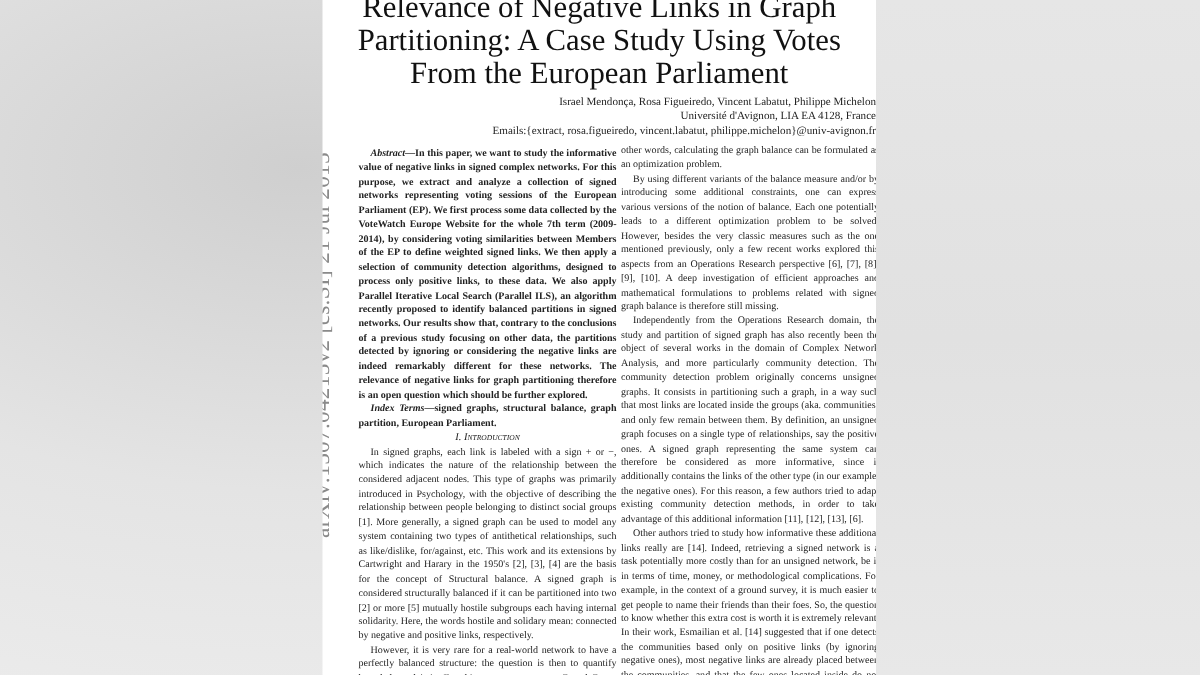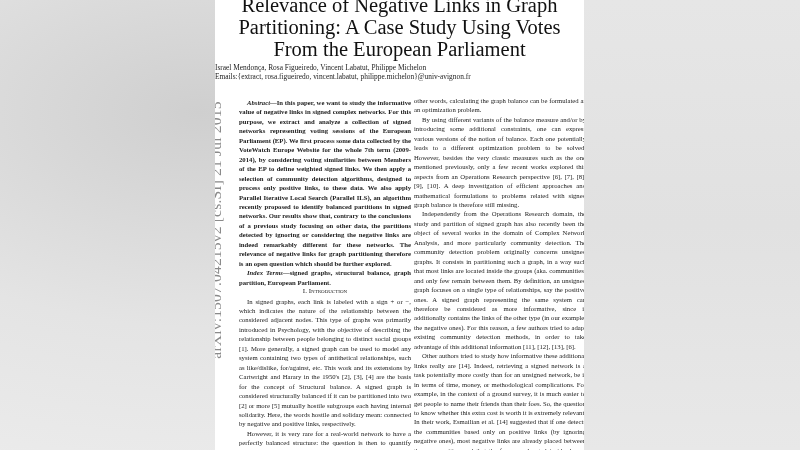--- a/index.html
+++ b/index.html
@@ -23,53 +23,54 @@
   }
   .stamp span {
     display: block; transform: rotate(-90deg); white-space: nowrap;
     font-size: 15.5px; color: #8a8a8a; letter-spacing: 0.2px;
   }
   .title {
     position: absolute; left: 0; top: -6px; width: 369px; text-align: center;
     font-size: 20.5px; line-height: 22px; color: #111;
   }
   .authors {
-    position: absolute; left: 0; top: 63px; width: 369px; text-align: left;
+    position: absolute; left: 0; top: 63px; width: 369px; text-align: right;
     font-size: 7.4px; line-height: 9.4px; color: #222;
   }
   .col {
     position: absolute; top: 98px; width: 172px;
     font-size: 6.7px; line-height: 9.45px; text-align: justify; color: #222;
   }
   .col.left { left: 24px; }
   .col.right { left: 199px; top: 96px; }
   .col p { margin: 0; text-indent: 8px; }
   .abstract { font-weight: bold; }
   .abstract i { font-weight: bold; }
   .section-head {
     text-align: center; font-variant: small-caps; margin: 5px 0 3px 0;
-    text-indent: 0 !important; font-size: 7px;
+    text-indent: 0 !important; font-size: 7px; font-style: italic;
   }
   .noindent { text-indent: 0 !important; }
 </style>
 </head>
 <body>
 
 <div class="bg-right"></div>
 
 <div class="page">
 
   <div class="stamp">
     <span>arXiv:1507.04215v2  [cs.SI]  21 Jul 2015</span>
   </div>
 
   <div class="title">Relevance of Negative Links in Graph Partitioning: A Case Study Using Votes From the European Parliament</div>
 
   <div class="authors">
     <div>Israel Mendonça, Rosa Figueiredo, Vincent Labatut, Philippe Michelon</div>
+    <div>Université d'Avignon, LIA EA 4128, France</div>
     <div>Emails:{extract, rosa.figueiredo, vincent.labatut, philippe.michelon}@univ-avignon.fr</div>
   </div>
 
   <div class="col left">
     <p class="abstract"><i>Abstract</i><span>—In this paper, we want to study the informative value of negative links in signed complex networks. For this purpose, we extract and analyze a collection of signed networks representing voting sessions of the European Parliament (EP). We first process some data collected by the VoteWatch Europe Website for the whole 7th term (2009-2014), by considering voting similarities between Members of the EP to define weighted signed links. We then apply a selection of community detection algorithms, designed to process only positive links, to these data. We also apply Parallel Iterative Local Search (Parallel ILS), an algorithm recently proposed to identify balanced partitions in signed networks. Our results show that, contrary to the conclusions of a previous study focusing on other data, the partitions detected by ignoring or considering the negative links are indeed remarkably different for these networks. The relevance of negative links for graph partitioning therefore is an open question which should be further explored.</span></p>
     <p class="abstract"><i>Index Terms</i><span>—signed graphs, structural balance, graph partition, European Parliament.</span></p>
     <p class="section-head">I. Introduction</p>
     <p>In signed graphs, each link is labeled with a sign + or −, which indicates the nature of the relationship between the considered adjacent nodes. This type of graphs was primarily introduced in Psychology, with the objective of describing the relationship between people belonging to distinct social groups [1]. More generally, a signed graph can be used to model any system containing two types of antithetical relationships, such as like/dislike, for/against, etc. This work and its extensions by Cartwright and Harary in the 1950's [2], [3], [4] are the basis for the concept of Structural balance. A signed graph is considered structurally balanced if it can be partitioned into two [2] or more [5] mutually hostile subgroups each having internal solidarity. Here, the words hostile and solidary mean: connected by negative and positive links, respectively.</p>
     <p>However, it is very rare for a real-world network to have a perfectly balanced structure: the question is then to quantify how balanced it is. For this purpose, one must first define a measure of balance, and then apply a method to evaluate the network balance according to this measure. For instance, one could consider counting the numbers of positive links located inside the groups, and of negative links located between them. Such a measure is expressed relatively to a graph partition, so processing the graph balance amounts to identifying the partition corresponding to the highest balance measure. In</p>
   </div>

